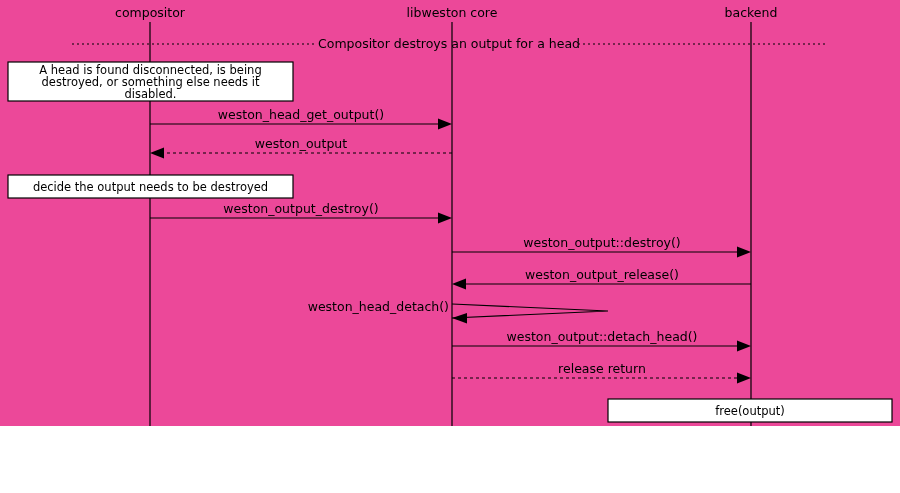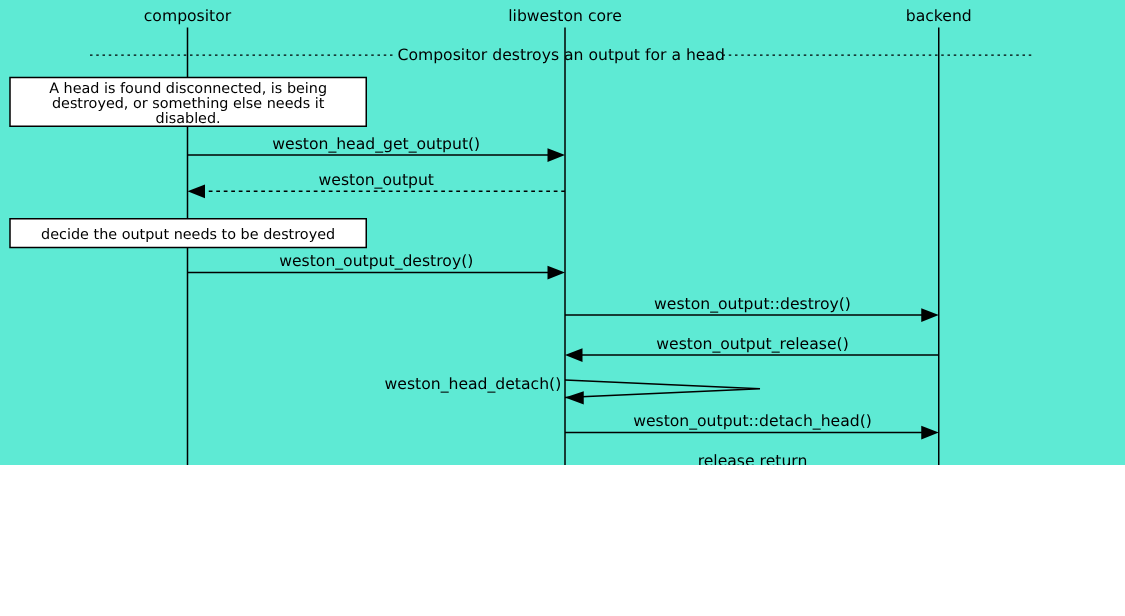--- a/index.html
+++ b/index.html
@@ -7,22 +7,22 @@
     margin: 0;
     padding: 0;
     background: #ffffff;
   }
   body {
     font-family: "DejaVu Sans", "Liberation Sans", sans-serif;
   }
   #diagram-root {
     position: relative;
     width: 900px;
-    height: 372px;
-    background: #5eead4;
+    height: 426px;
+    background: #ec4899;
     overflow: hidden;
   }
   #diagram-svg {
     position: absolute;
     left: 0;
     top: 0;
     width: 900px;
     height: 493px;
   }
   .actor-label {

